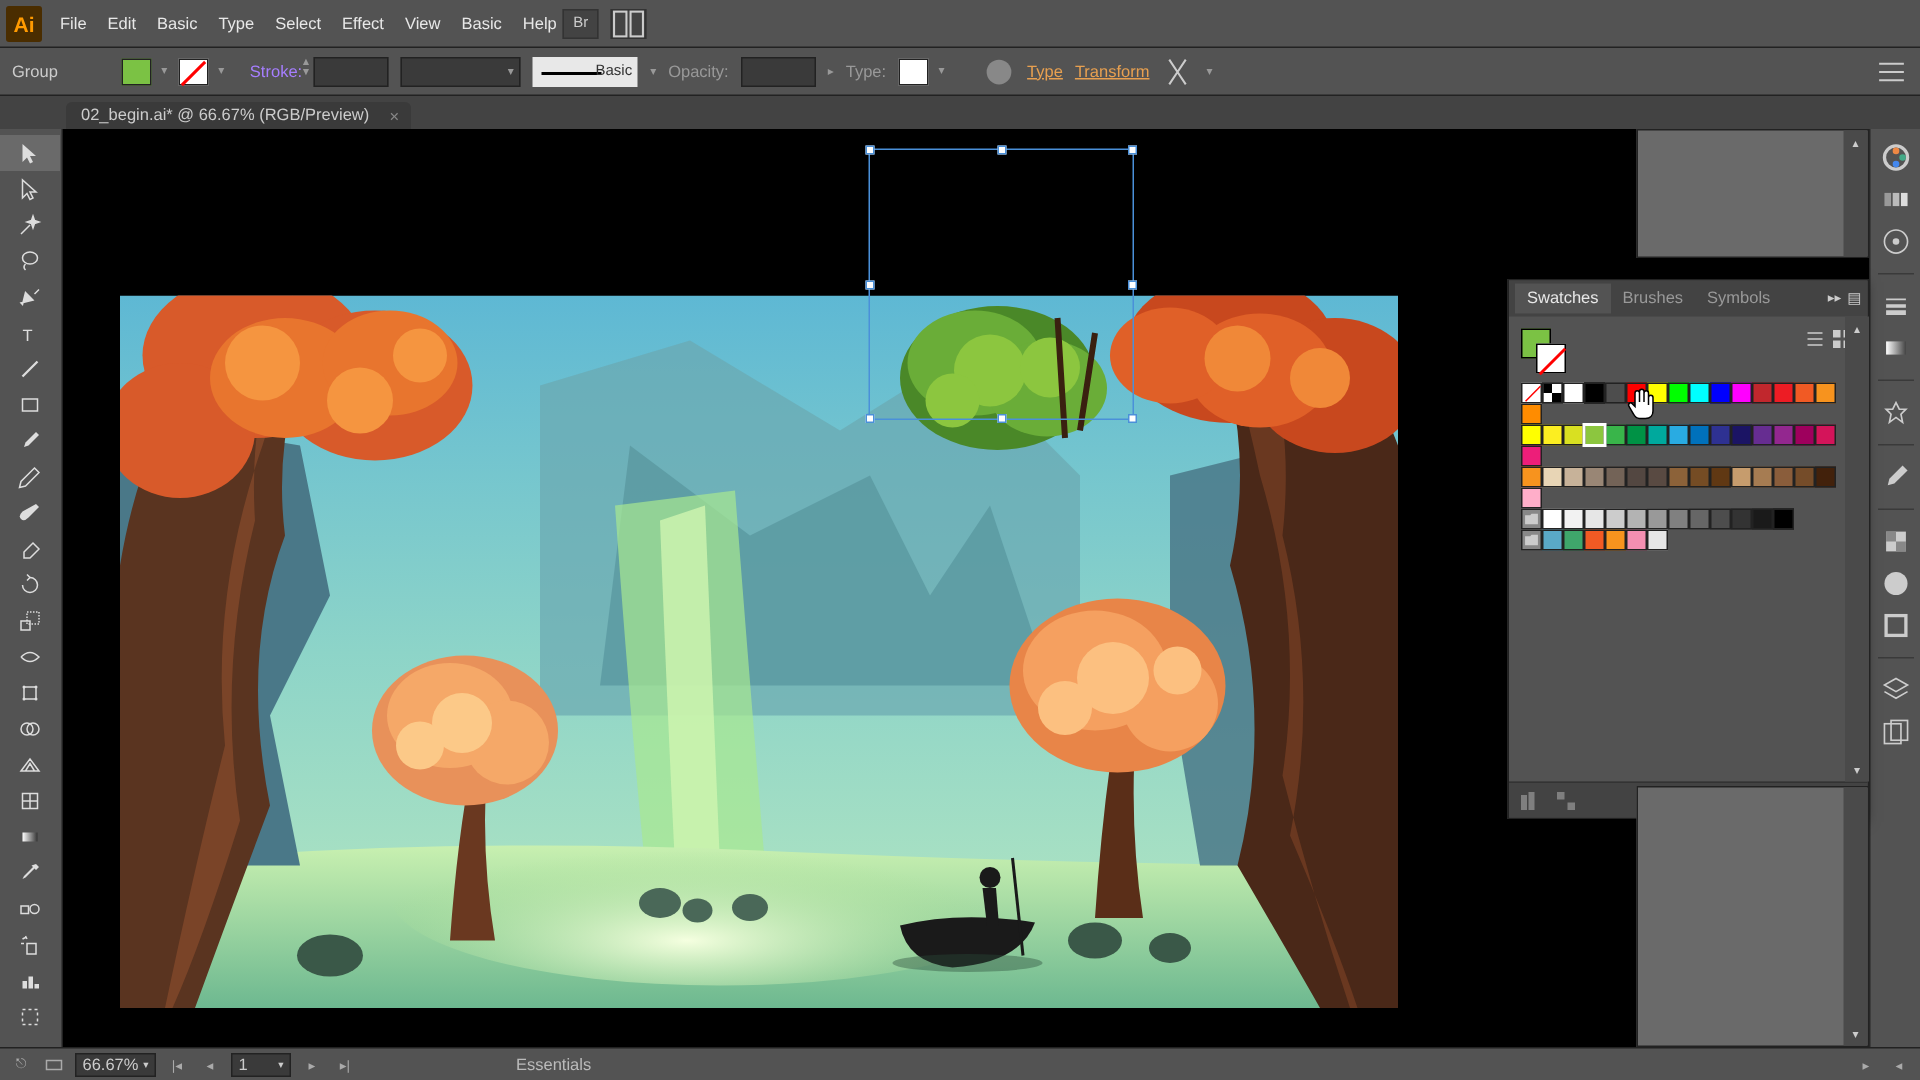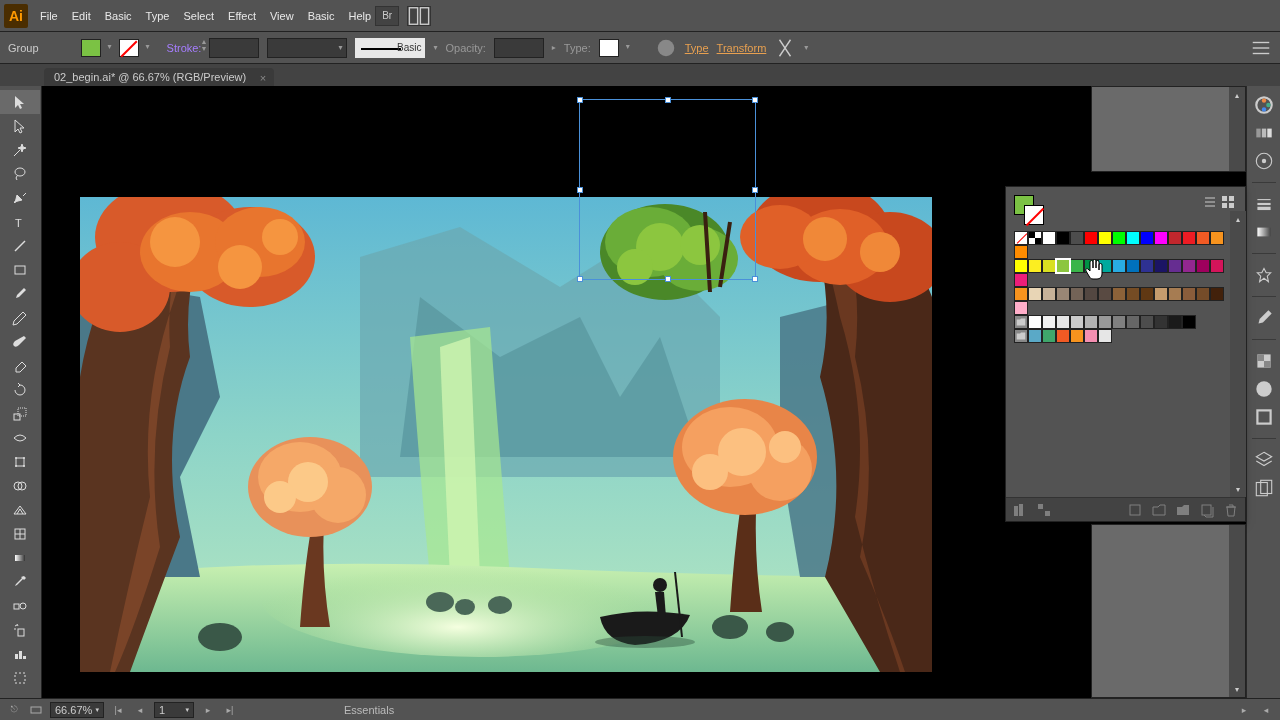--- a/index.html
+++ b/index.html
@@ -428,20 +428,29 @@
     </div>
   </div>
 
   <div class="mini-panel">
     <div class="scrollbar-v" style="height:100%">
         <div class="ar" style="top:0">▴</div>
       </div>
   </div>
 
   <div class="panel-stack" style="top:100px">
+    <div class="panel-tabs">
+      <div class="ptab act">Swatches</div>
+      <div class="ptab">Brushes</div>
+      <div class="ptab">Symbols</div>
+      <div style="margin-left:auto;display:flex;gap:4px">
+        <span style="font-size:9px">▸▸</span>
+        <span style="font-size:10px">▤</span>
+      </div>
+    </div>
     <div class="panel-body">
       <div style="position:absolute;right:10px;top:8px;display:flex;gap:4px">
         <span><svg width="14" height="14" viewBox="0 0 14 14">
               <line x1="2" y1="3" x2="12" y2="3" stroke="#ccc"></line>
               <line x1="2" y1="7" x2="12" y2="7" stroke="#ccc"></line>
               <line x1="2" y1="11" x2="12" y2="11" stroke="#ccc"></line>
             </svg></span>
         <span><svg width="14" height="14" viewBox="0 0 14 14">
               <rect x="1" y="1" width="5" height="5" fill="#ccc"></rect>
               <rect x="8" y="1" width="5" height="5" fill="#ccc"></rect>

